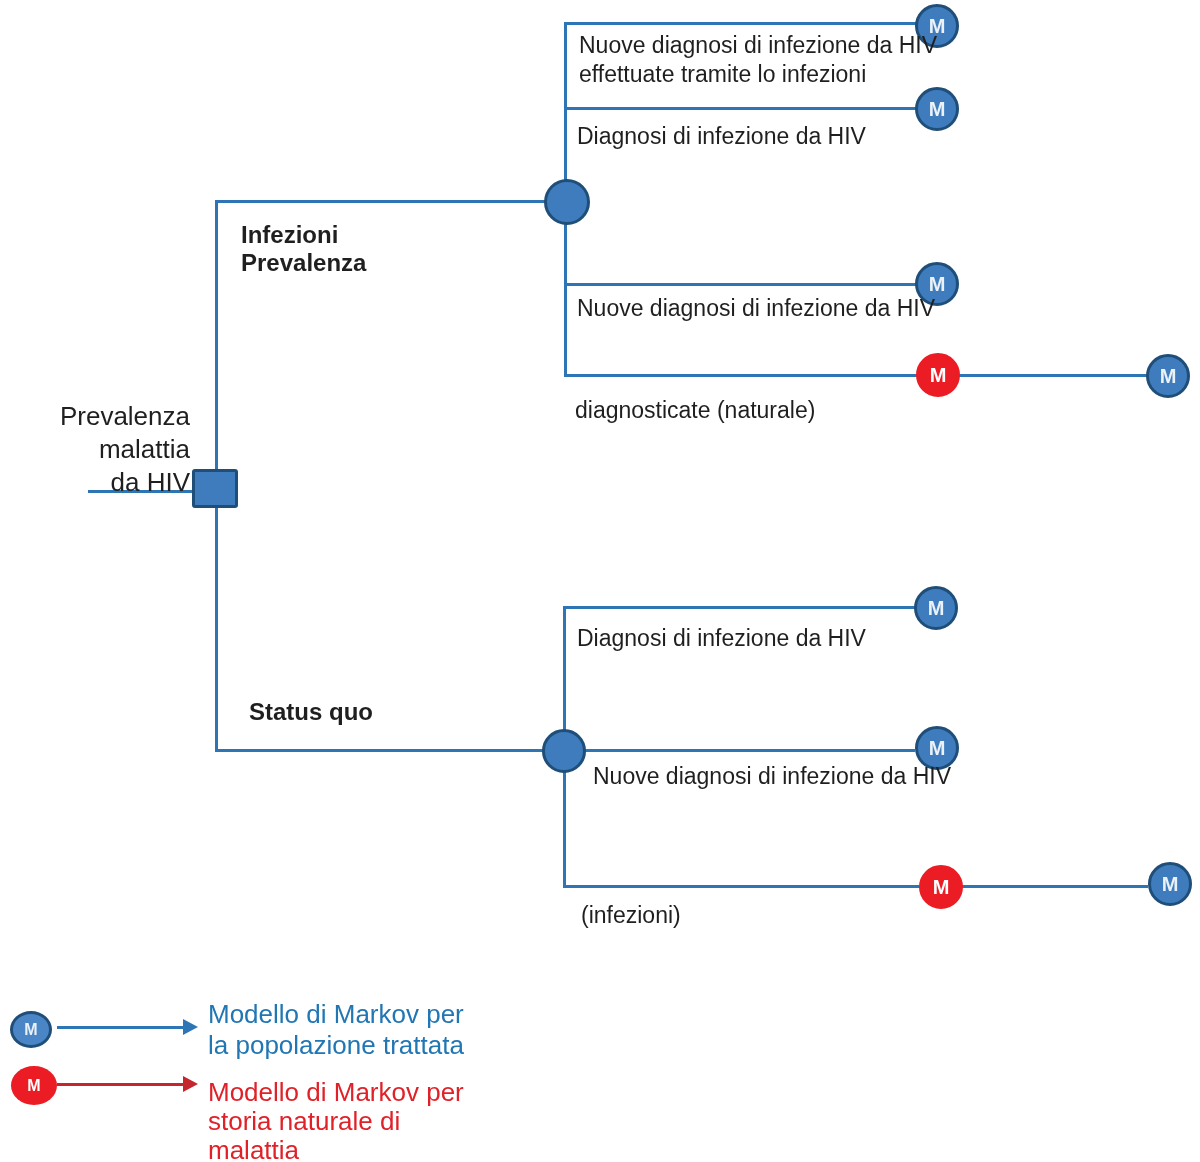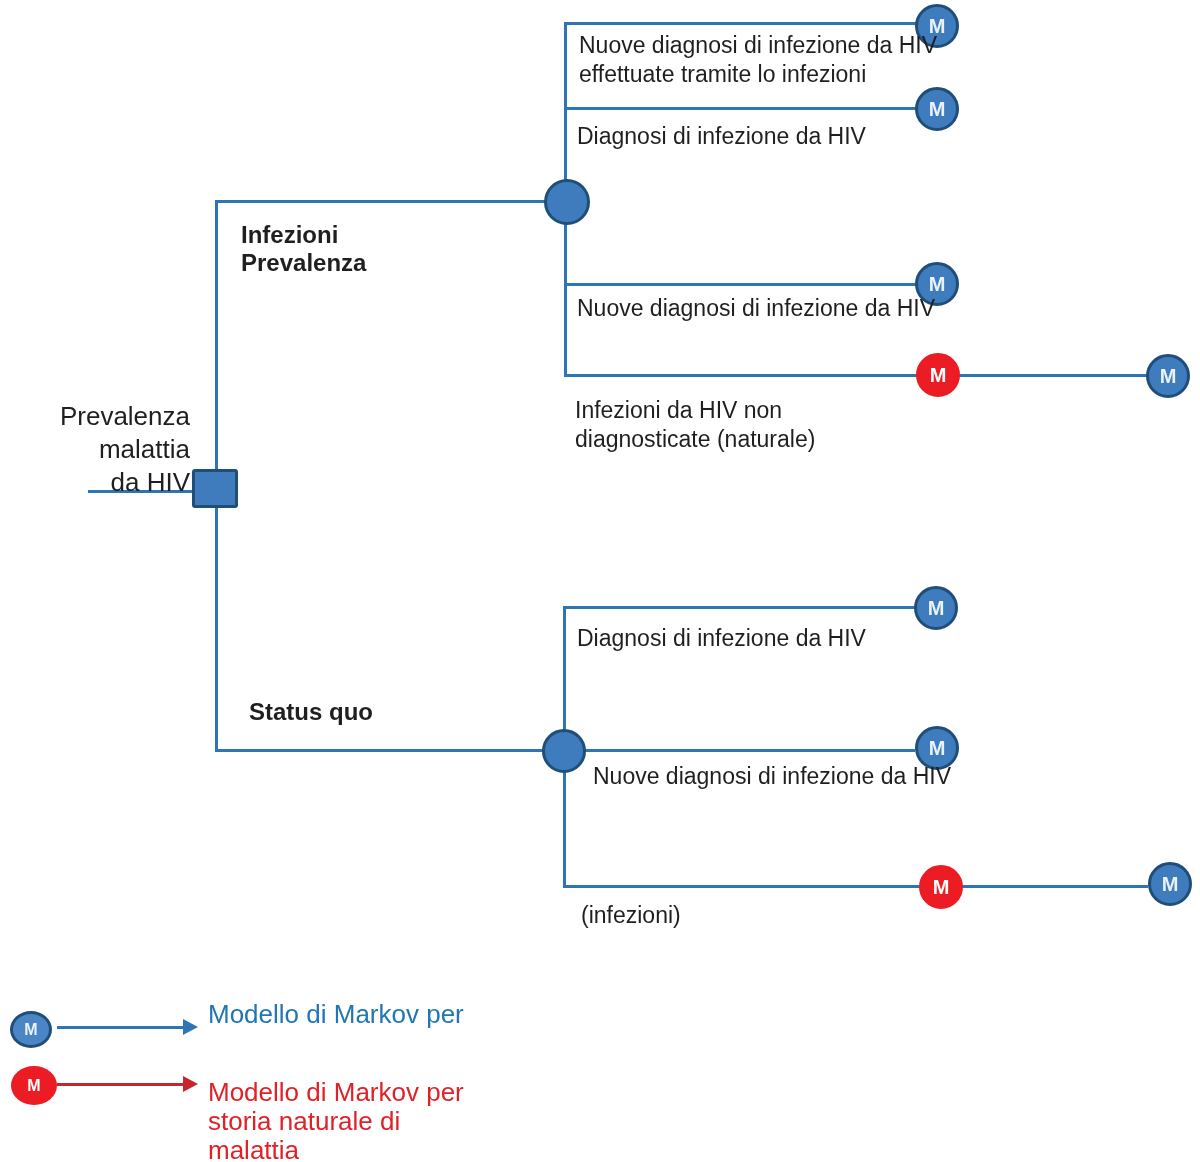--- a/index.html
+++ b/index.html
@@ -139,37 +139,37 @@
 
   <div class="lbl bold" style="left:249px;top:698px;">Status quo</div>
 
   <div class="lbl" style="left:579px;top:31px;">
     <div>Nuove diagnosi di infezione da HIV</div>
     <div>effettuate tramite lo infezioni</div>
   </div>
   <div class="lbl" style="left:577px;top:122px;">Diagnosi di infezione da HIV</div>
   <div class="lbl" style="left:577px;top:294px;">Nuove diagnosi di infezione da HIV</div>
   <div class="lbl" style="left:575px;top:396px;">
-    <div>Infezioni da HIV non</div>
     <div>diagnosticate (naturale)</div>
   </div>
 
   <div class="lbl" style="left:577px;top:624px;">Diagnosi di infezione da HIV</div>
   <div class="lbl" style="left:593px;top:762px;">Nuove diagnosi di infezione da HIV</div>
   <div class="lbl" style="left:581px;top:901px;">
     <div>(infezioni)</div>
   </div>
 
   <div class="legend-marker blue">
       <span>M</span>
     </div>
   <div class="arrow-shaft blue"></div>
   <div class="arrow-head blue"></div>
   <div class="legend-text blue">
     <div>Modello di Markov per</div>
+    <div>la popolazione trattata</div>
   </div>
 
   <div class="legend-marker red">
       <span>M</span>
     </div>
   <div class="arrow-shaft redline"></div>
   <div class="arrow-head redline"></div>
   <div class="legend-text red">
     <div>Modello di Markov per</div>
     <div>storia naturale di</div>

